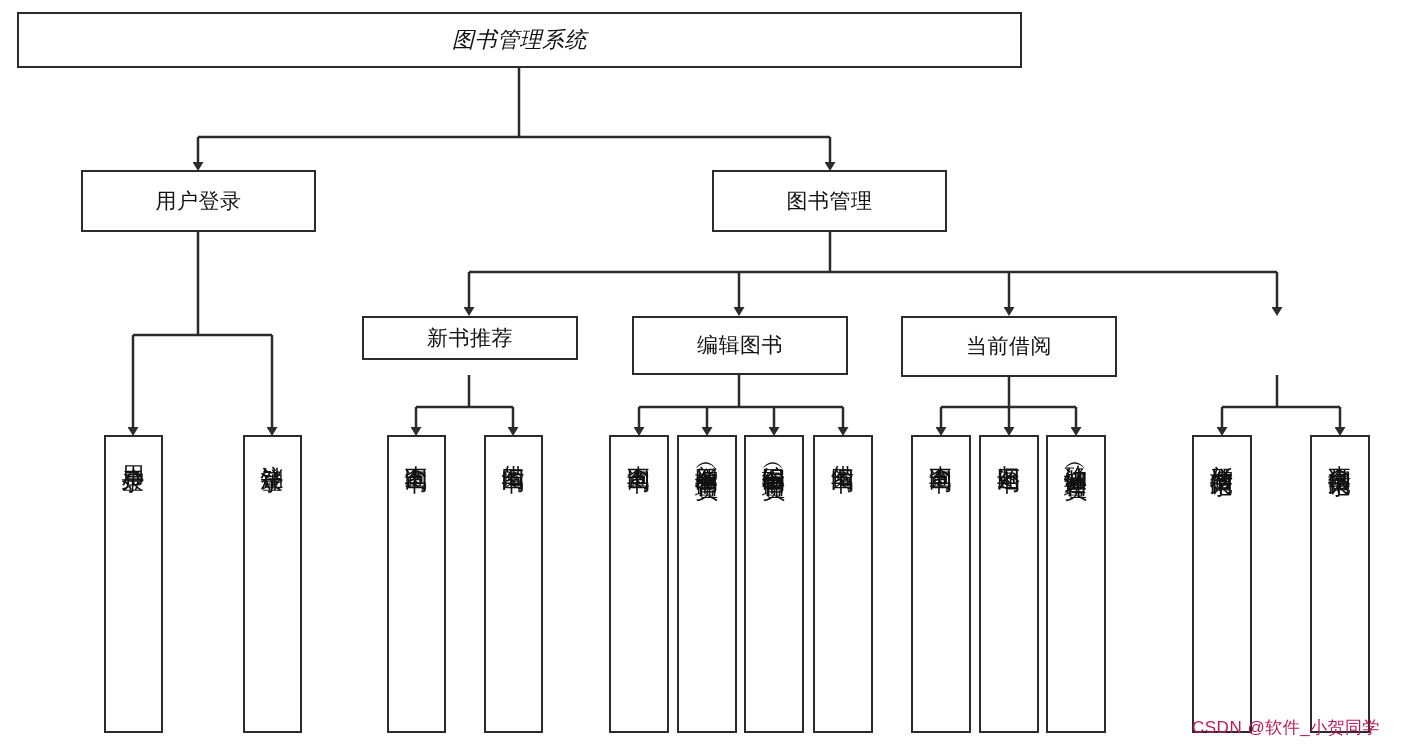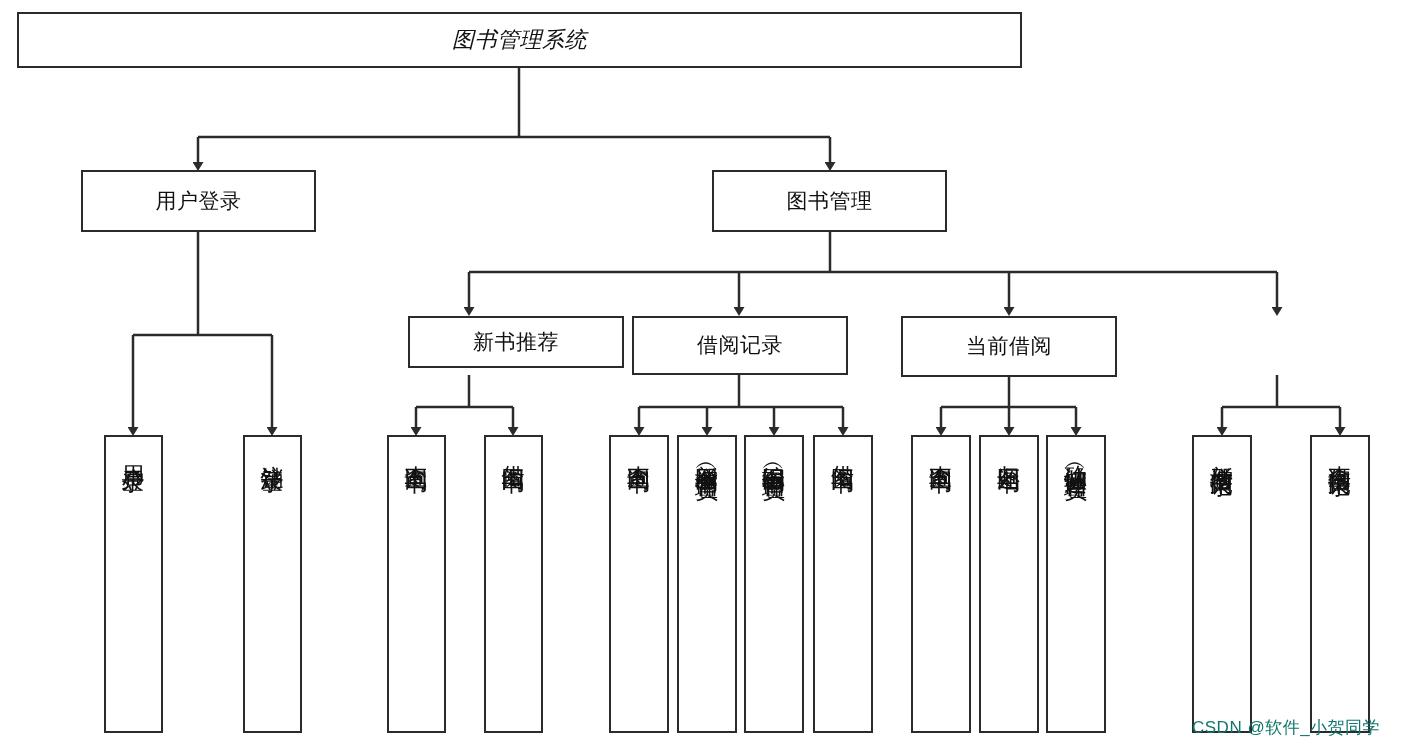--- a/index.html
+++ b/index.html
@@ -58,21 +58,21 @@
     writing-mode: vertical-rl;
     text-orientation: upright;
     font-size: 23px;
     line-height: 1.05;
     letter-spacing: 2px;
     white-space: nowrap;
   }
   .watermark {
     position: absolute;
     font-size: 17px;
-    color: #0f766e;
+    color: #be185d;
     white-space: nowrap;
     letter-spacing: 0.5px;
   }
 </style>
 </head>
 <body>
 
 <div id="canvas">
 
   <svg class="wires" viewBox="0 0 1405 747">
@@ -131,25 +131,25 @@
     <span class="label">图书管理系统</span>
   </div>
 
   <div class="node h-node" style="left:81px; top:170px; width:235px; height:62px;">
     <span class="label">用户登录</span>
   </div>
   <div class="node h-node" style="left:712px; top:170px; width:235px; height:62px;">
     <span class="label">图书管理</span>
   </div>
 
-  <div class="node h-node" style="left:362px; top:316px; width:216px; height:52px;margin-left:46px;">
+  <div class="node h-node" style="left:362px; top:316px; width:216px; height:44px;">
     <span class="label">新书推荐</span>
   </div>
   <div class="node h-node" style="left:632px; top:316px; width:216px; height:59px;">
-    <span class="label">借阅记录</span>
+    <span class="label">编辑图书</span>
   </div>
   <div class="node h-node" style="left:901px; top:316px; width:216px; height:61px;">
     <span class="label">当前借阅</span>
   </div>
 
   <div class="node v-node" style="left:104px; top:435px; width:59px; height:298px;">
     <span class="label">用户登录</span>
   </div>
   <div class="node v-node" style="left:243px; top:435px; width:59px; height:298px;">
     <span class="label">注销登录</span>

